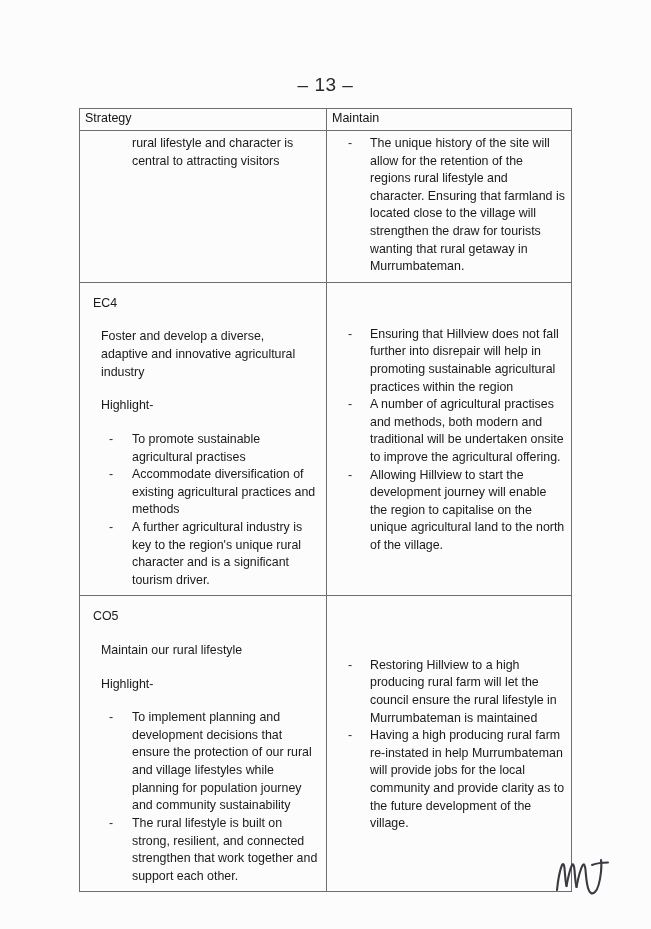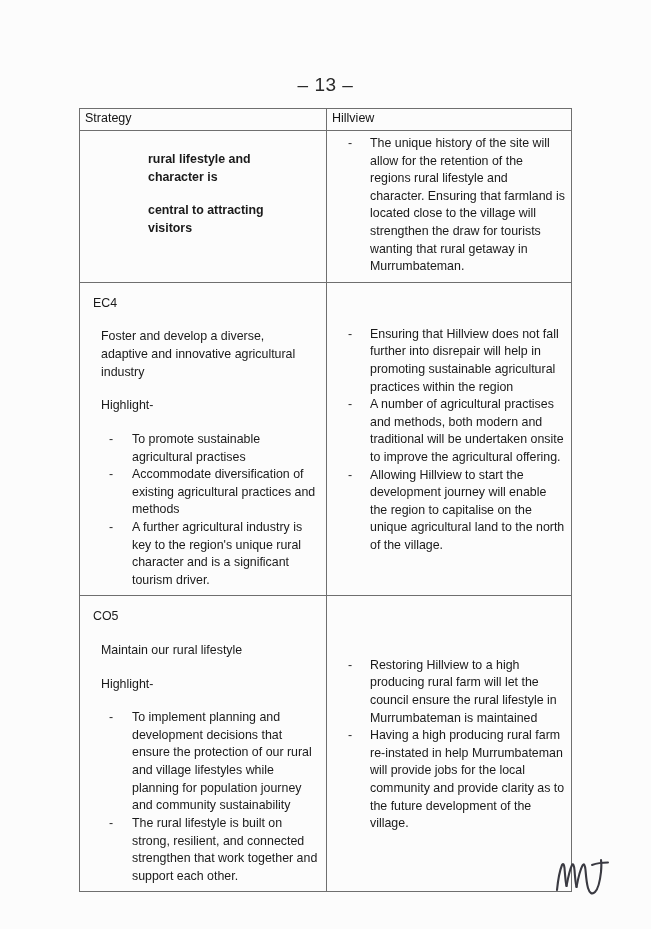--- a/index.html
+++ b/index.html
@@ -65,24 +65,23 @@
   .cell-inner.mid {
     padding-top: 8px;
   }
   .plain-line {
     margin: 16px;
   }
   .heading-line {
     margin: 8px;
   }
   .indent-block {
-    margin: 16px;
+    margin: 0;
     padding-left: 47px;
     text-indent: 0;
-    font-weight: bold;
   }
   ul.dash-list {
     list-style: none;
     margin: 0;
     padding: 0;
   }
   ul.dash-list > li {
     position: relative;
     padding-left: 47px;
     margin: 0 0 0 0;
@@ -119,21 +118,21 @@
   <div class="page-number">– 13 –</div>
 
   <table class="doc-table">
     <colgroup>
       <col class="c-strategy">
       <col class="c-response">
     </colgroup>
     <thead>
       <tr>
         <th class="hdr">Strategy</th>
-        <th class="hdr">Hillview</th>
+        <th class="hdr">Maintain</th>
       </tr>
     </thead>
     <tbody>
 
       <tr>
         <td>
           <div class="cell-inner">
             <div class="indent-block">rural lifestyle and character is</div>
             <div class="indent-block">central to attracting visitors</div>
           </div>

